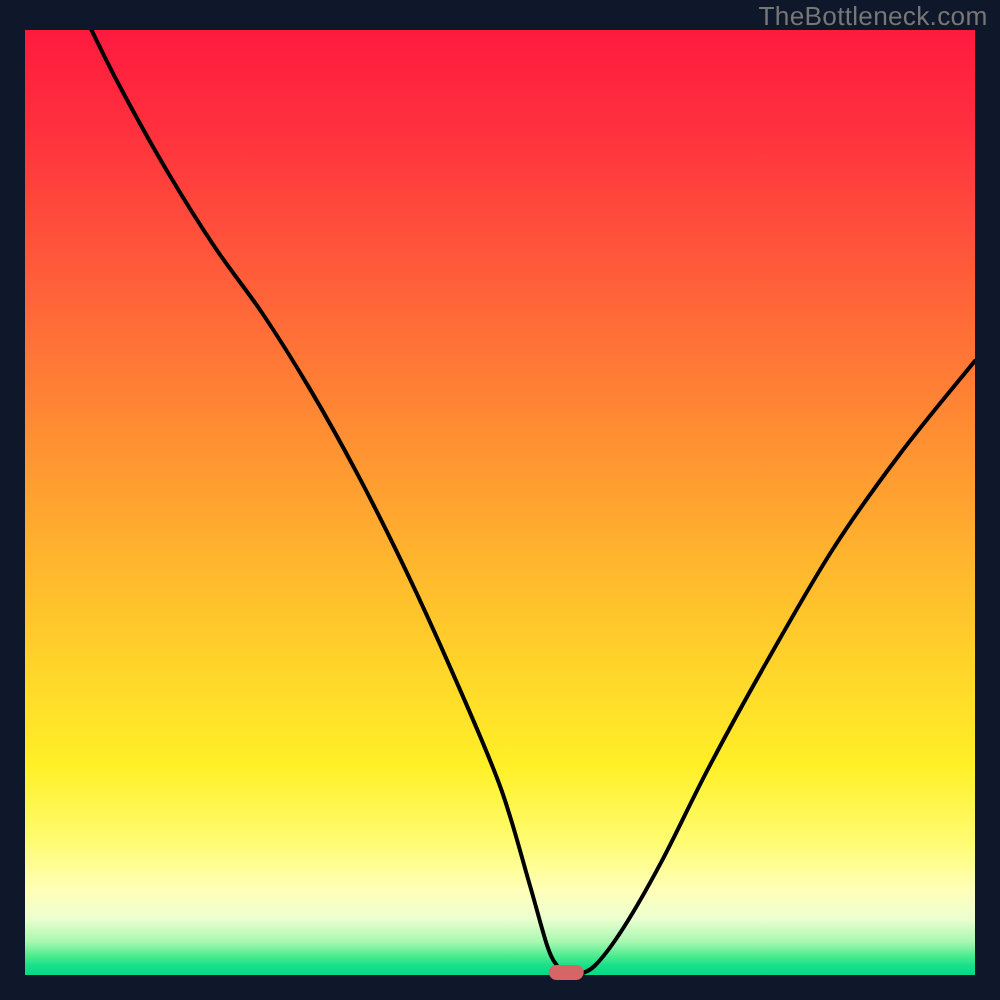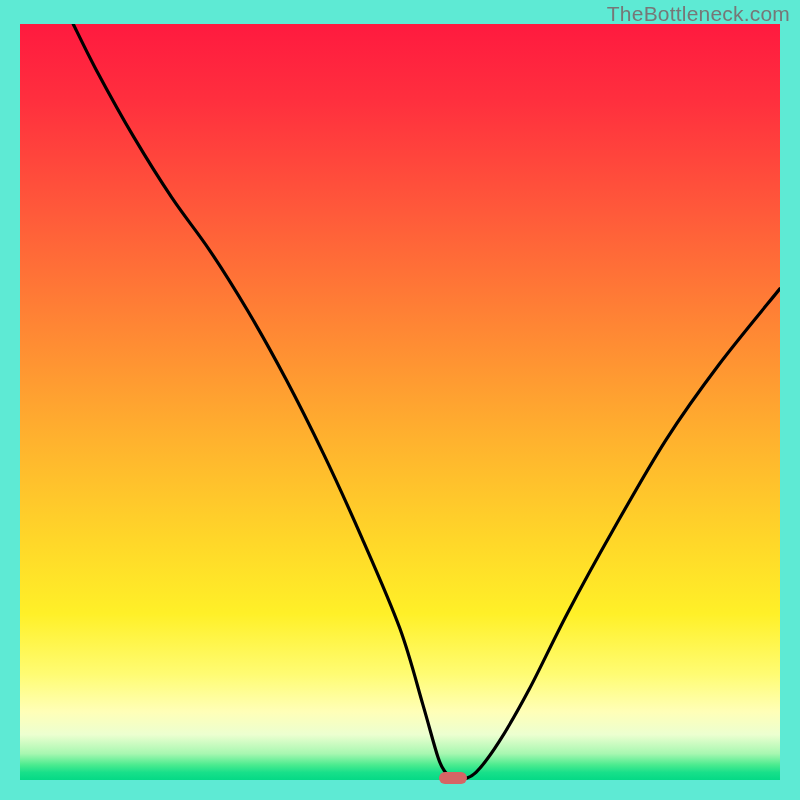--- a/index.html
+++ b/index.html
@@ -8,21 +8,21 @@
     width: 800px;
     height: 800px;
     background: #000;
     overflow: hidden;
     font-family: Arial, Helvetica, sans-serif;
   }
   .frame {
     position: relative;
     width: 800px;
     height: 800px;
-    background: #5eead4;
+    background: #0f172a;
   }
   .watermark {
     position: absolute;
     top: 2px;
     right: 10px;
     color: #777;
     font-size: 21px;
     font-weight: 500;
     letter-spacing: 0.2px;
     z-index: 20;

